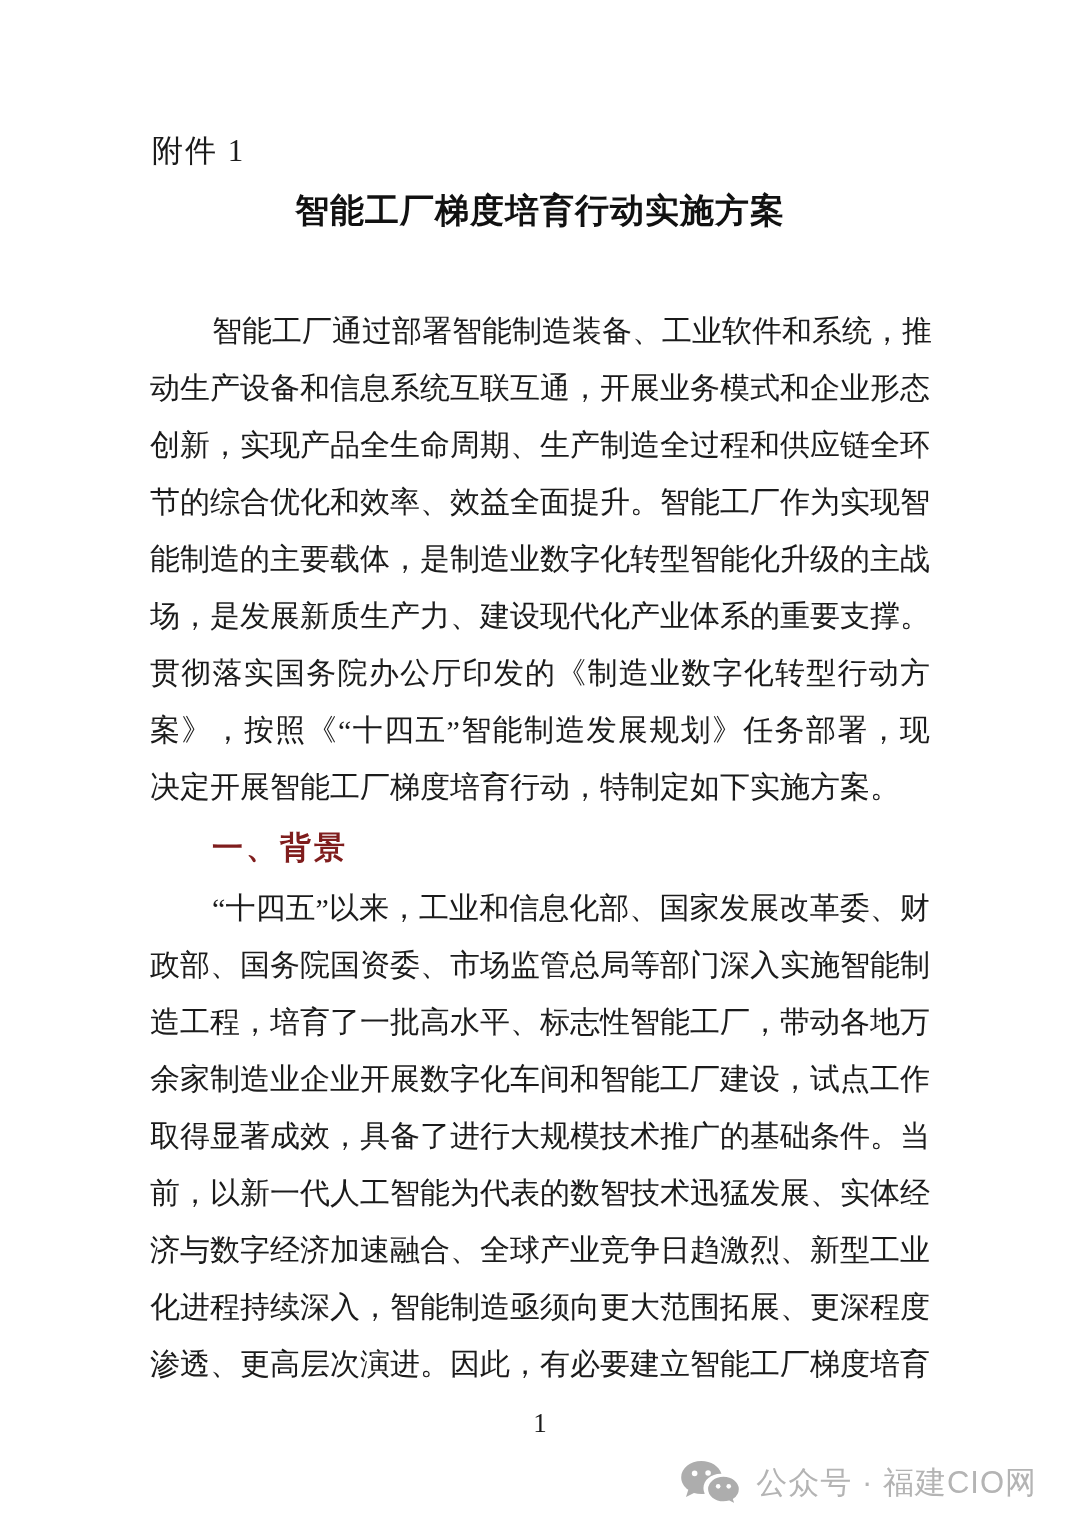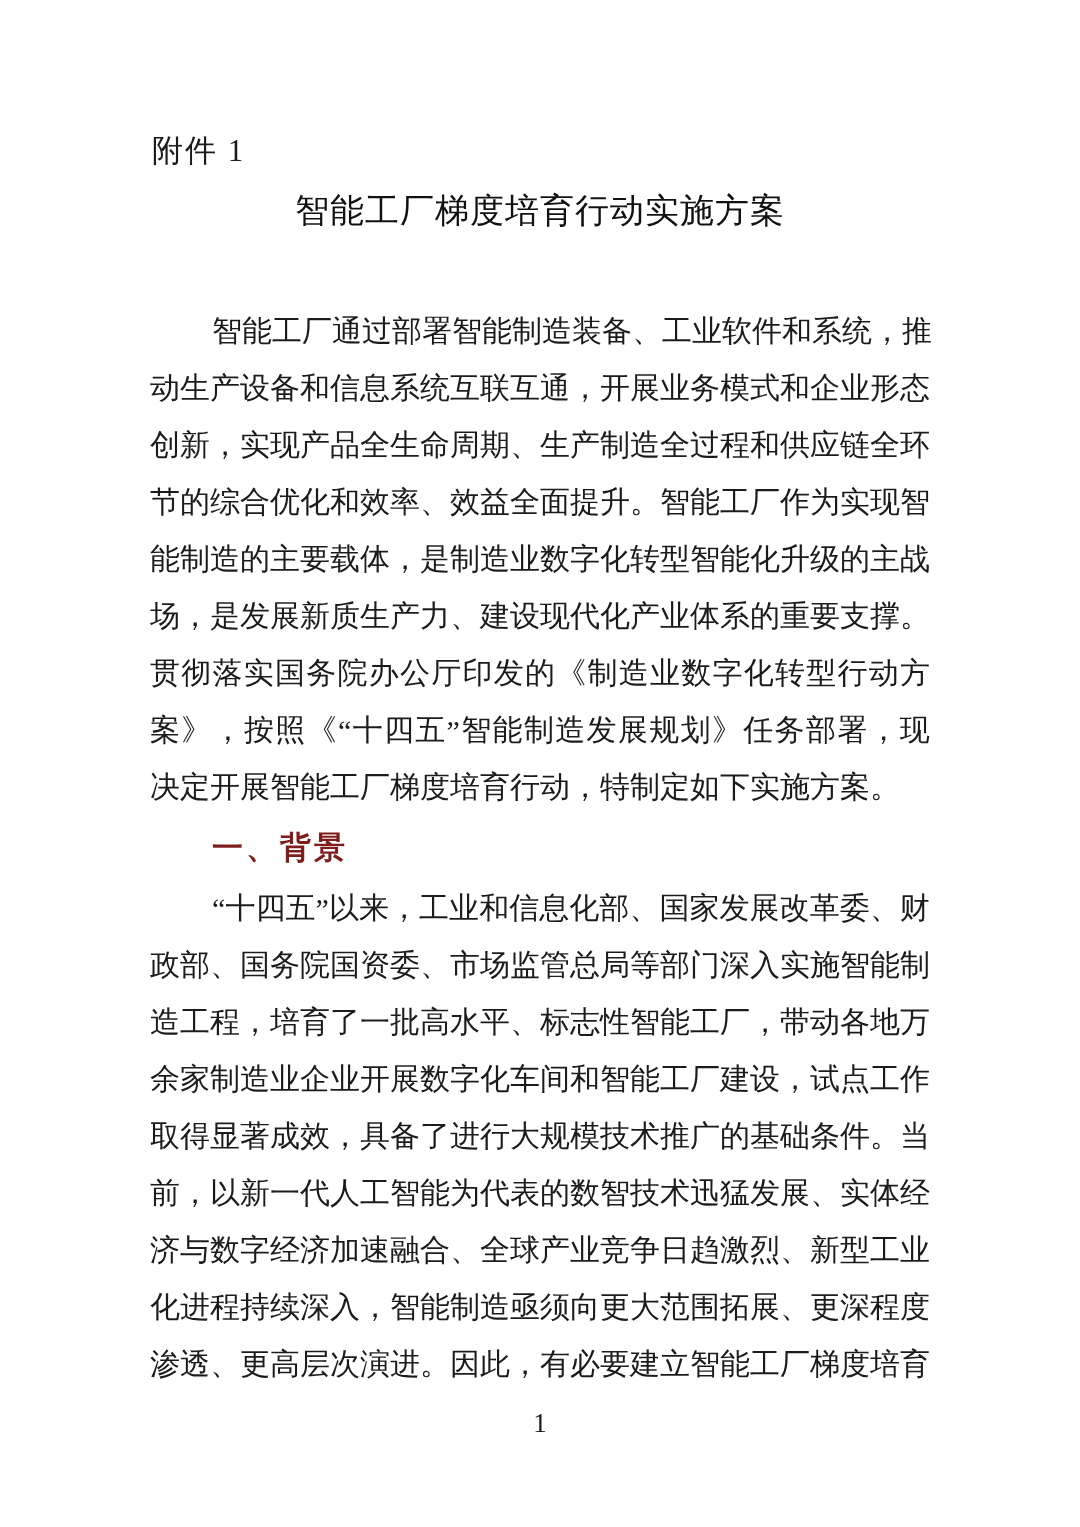--- a/index.html
+++ b/index.html
@@ -19,21 +19,21 @@
     font-size: 31px;
     letter-spacing: 2px;
   }
   .doc-title {
     position: absolute;
     top: 188px;
     left: 0;
     width: 100%;
     text-align: center;
     font-size: 34px;
-    font-weight: normal;
+    font-weight: bold;
     letter-spacing: 1px;
     color: #111111;
   }
   .document-body {
     position: absolute;
     left: 150px;
     top: 303px;
     width: 780px;
   }
   .paragraph { }
@@ -596,14 +596,29 @@
           <span>梯</span>
           <span>度</span>
           <span>培</span>
           <span>育</span>
         </div>
       </div>
     </div>
 
   <div class="page-number">1</div>
 
+  <div class="watermark">
+    <span class="wechat-icon">
+      <svg viewBox="0 0 64 50" xmlns="http://www.w3.org/2000/svg">
+        <g fill="#adadad">
+          <path d="M23 2C11.3 2 2 9.6 2 19c0 5.3 2.9 10 7.4 13.1L7 39.5l8.3-4.2c2.4.7 5 1.1 7.7 1.1 1.2 0 2.4-.08 3.6-.23-.9-1.8-1.4-3.8-1.4-5.9 0-8.3 7.9-15 17.8-15 .3 0 .6 0 .9.02C41.5 7.5 33 2 23 2z"></path>
+          <circle cx="16" cy="15" r="2.9" fill="#ffffff"></circle>
+          <circle cx="30" cy="14.5" r="2.9" fill="#ffffff"></circle>
+          <path d="M46 17.5c-9.4 0-17 6.2-17 13.8 0 7.6 7.6 13.8 17 13.8 2.2 0 4.2-.3 6.1-.9l6.9 3.5-2.1-5.6c3.7-2.5 6.1-6.4 6.1-10.8 0-7.6-7.6-13.8-17-13.8z" stroke="#ffffff" stroke-width="2"></path>
+          <circle cx="40.5" cy="28.5" r="2.4" fill="#ffffff"></circle>
+          <circle cx="51.5" cy="28.5" r="2.4" fill="#ffffff"></circle>
+        </g>
+      </svg>
+    </span>
+    <span class="watermark-text">公众号 · 福建CIO网</span>
+  </div>
 
 </div>
 
 </body></html>

